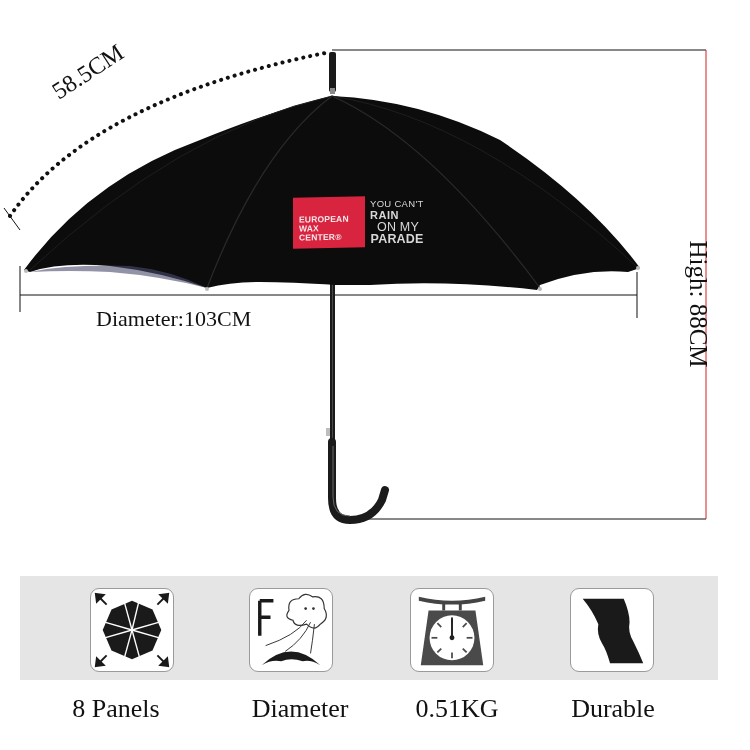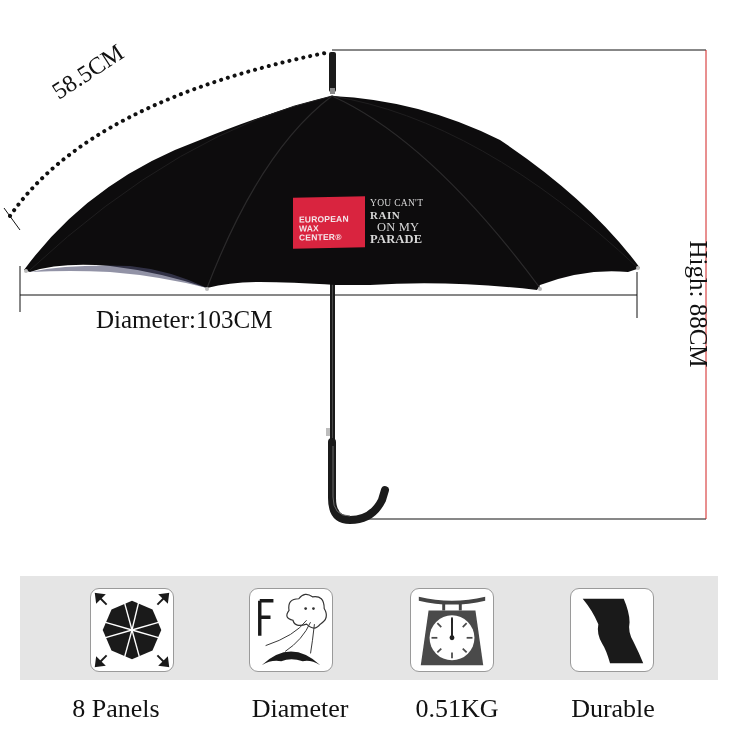--- a/index.html
+++ b/index.html
@@ -2,33 +2,33 @@
 <html><head>
 <meta charset="utf-8">
 <style>
   html, body { margin:0; padding:0; }
   body { width:750px; height:750px; background:#ffffff; position:relative; overflow:hidden;
          font-family:"Liberation Serif","DejaVu Serif",serif; color:#111; }
   .abs { position:absolute; }
   .diagram { position:absolute; left:0; top:0; width:750px; height:560px; }
   .label-serif { font-family:"Liberation Serif","DejaVu Serif",serif; color:#111; white-space:nowrap; }
   .arc-label { left:62px; top:78px; font-size:24px; transform:rotate(-33deg); transform-origin:left bottom; }
-  .diameter-label { left:96px; top:306px; font-size:25px; }
+  .diameter-label { left:96px; top:306px; font-size:22px; }
   .height-label { left:668px; top:290px; font-size:25px; transform:rotate(90deg); transform-origin:center center; width:160px; text-align:center; margin-left:-50px; }
   .banner { left:20px; top:576px; width:698px; height:104px; background:#e5e5e5; }
   .feature { position:absolute; top:588px; width:84px; height:84px; background:#fff; border:1px solid #9a9a9a; border-radius:9px; box-sizing:border-box; }
   .feature svg { width:100%; height:100%; display:block; }
   .feature-label { position:absolute; top:694px; font-size:26px; text-align:center; width:160px; }
   .brand-patch { left:293px; top:197px; width:72px; height:51px; background:#d9243f; transform:skewY(-1deg); }
   .brand-patch-text { position:absolute; left:6px; top:18px; font-family:"Liberation Sans","DejaVu Sans",sans-serif; font-weight:bold; font-size:8.5px; line-height:9px; color:#f4e6ea; letter-spacing:0.2px; }
-  .slogan { position:absolute; left:370px; top:199px; font-family:Liberation Serif, serif; color:#d8d8d8; font-weight:bold; line-height:1; }
+  .slogan { position:absolute; left:370px; top:199px; font-family:Liberation Sans, sans-serif; color:#d8d8d8; font-weight:bold; line-height:1; }
   .slogan .s1 { font-size:9.5px; font-weight:normal; letter-spacing:0.3px; }
   .slogan .s2 { font-size:11px; letter-spacing:0.5px; margin-top:1px; }
   .slogan .s3 { font-size:12.5px; font-weight:normal; letter-spacing:0.2px;margin-left:7px; }
-  .slogan .s4 { font-size:12.5px; letter-spacing:0.2px; }
+  .slogan .s4 { font-size:12.5px; letter-spacing:0.2px;text-align:right; }
 </style>
 </head>
 <body>
 
 <div class="diagram">
   <svg width="750" height="560" viewBox="0 0 750 560">
 
     <path d="M10 216 Q 90 100 330 52" fill="none" stroke="#111" stroke-width="4" stroke-linecap="round" stroke-dasharray="0.1 7"></path>
     <line x1="4" y1="208" x2="20" y2="230" stroke="#111" stroke-width="1"></line>
 

